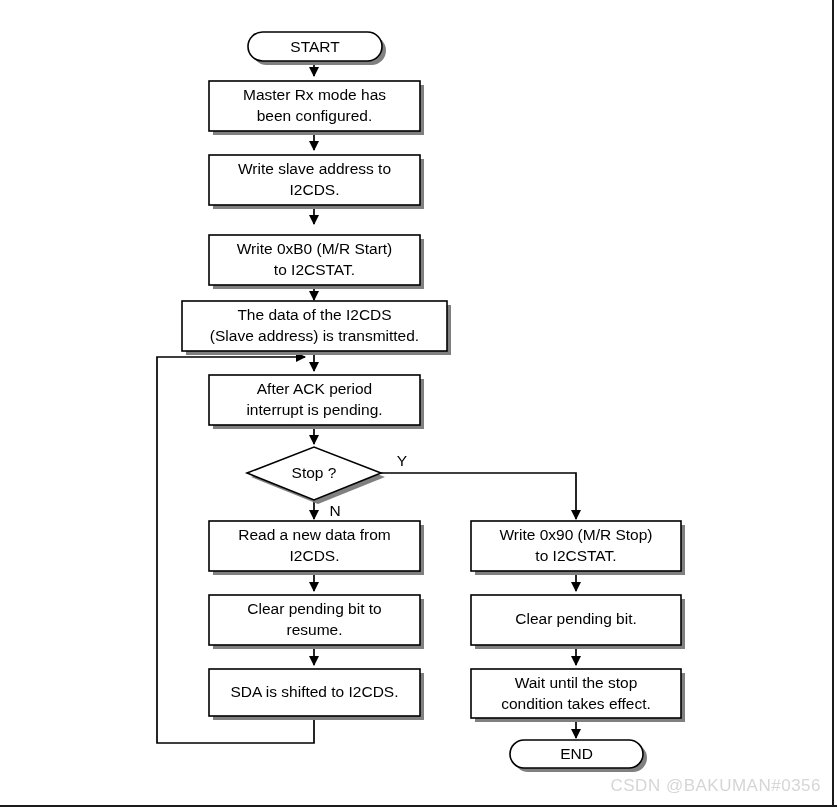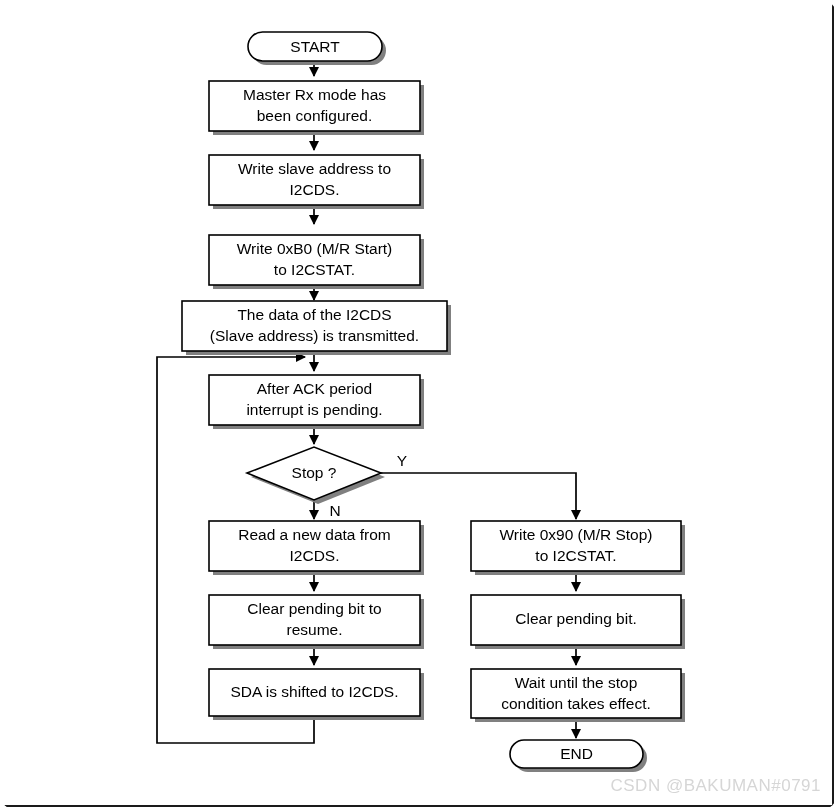--- a/index.html
+++ b/index.html
@@ -7,21 +7,20 @@
     padding: 0;
     background: #ffffff;
   }
   #page {
     position: relative;
     width: 837px;
     height: 810px;
     background: #ffffff;
     overflow: hidden;
     font-family: "Liberation Sans", sans-serif;
-    border-radius: 16px;
   }
   #flow-svg {
     position: absolute;
     left: 0;
     top: 0;
     width: 837px;
     height: 810px;
   }
   .node-text {
     font-family: "Liberation Sans", sans-serif;
@@ -203,15 +202,15 @@
     <g>
       <rect class="shadow" x="514" y="744" width="133" height="28" rx="14" ry="14"></rect>
       <rect class="shape-term" x="510" y="740" width="133" height="28" rx="14" ry="14"></rect>
       <text class="node-text" x="576.5" y="755">END</text>
     </g>
 
     <line class="frame-line" x1="833" y1="0" x2="833" y2="806"></line>
     <line class="frame-line" x1="0" y1="806" x2="837" y2="806"></line>
   </svg>
 
-  <div id="watermark">CSDN @BAKUMAN#0791</div>
+  <div id="watermark">CSDN @BAKUMAN#0356</div>
 
 </div>
 
 </body></html>

